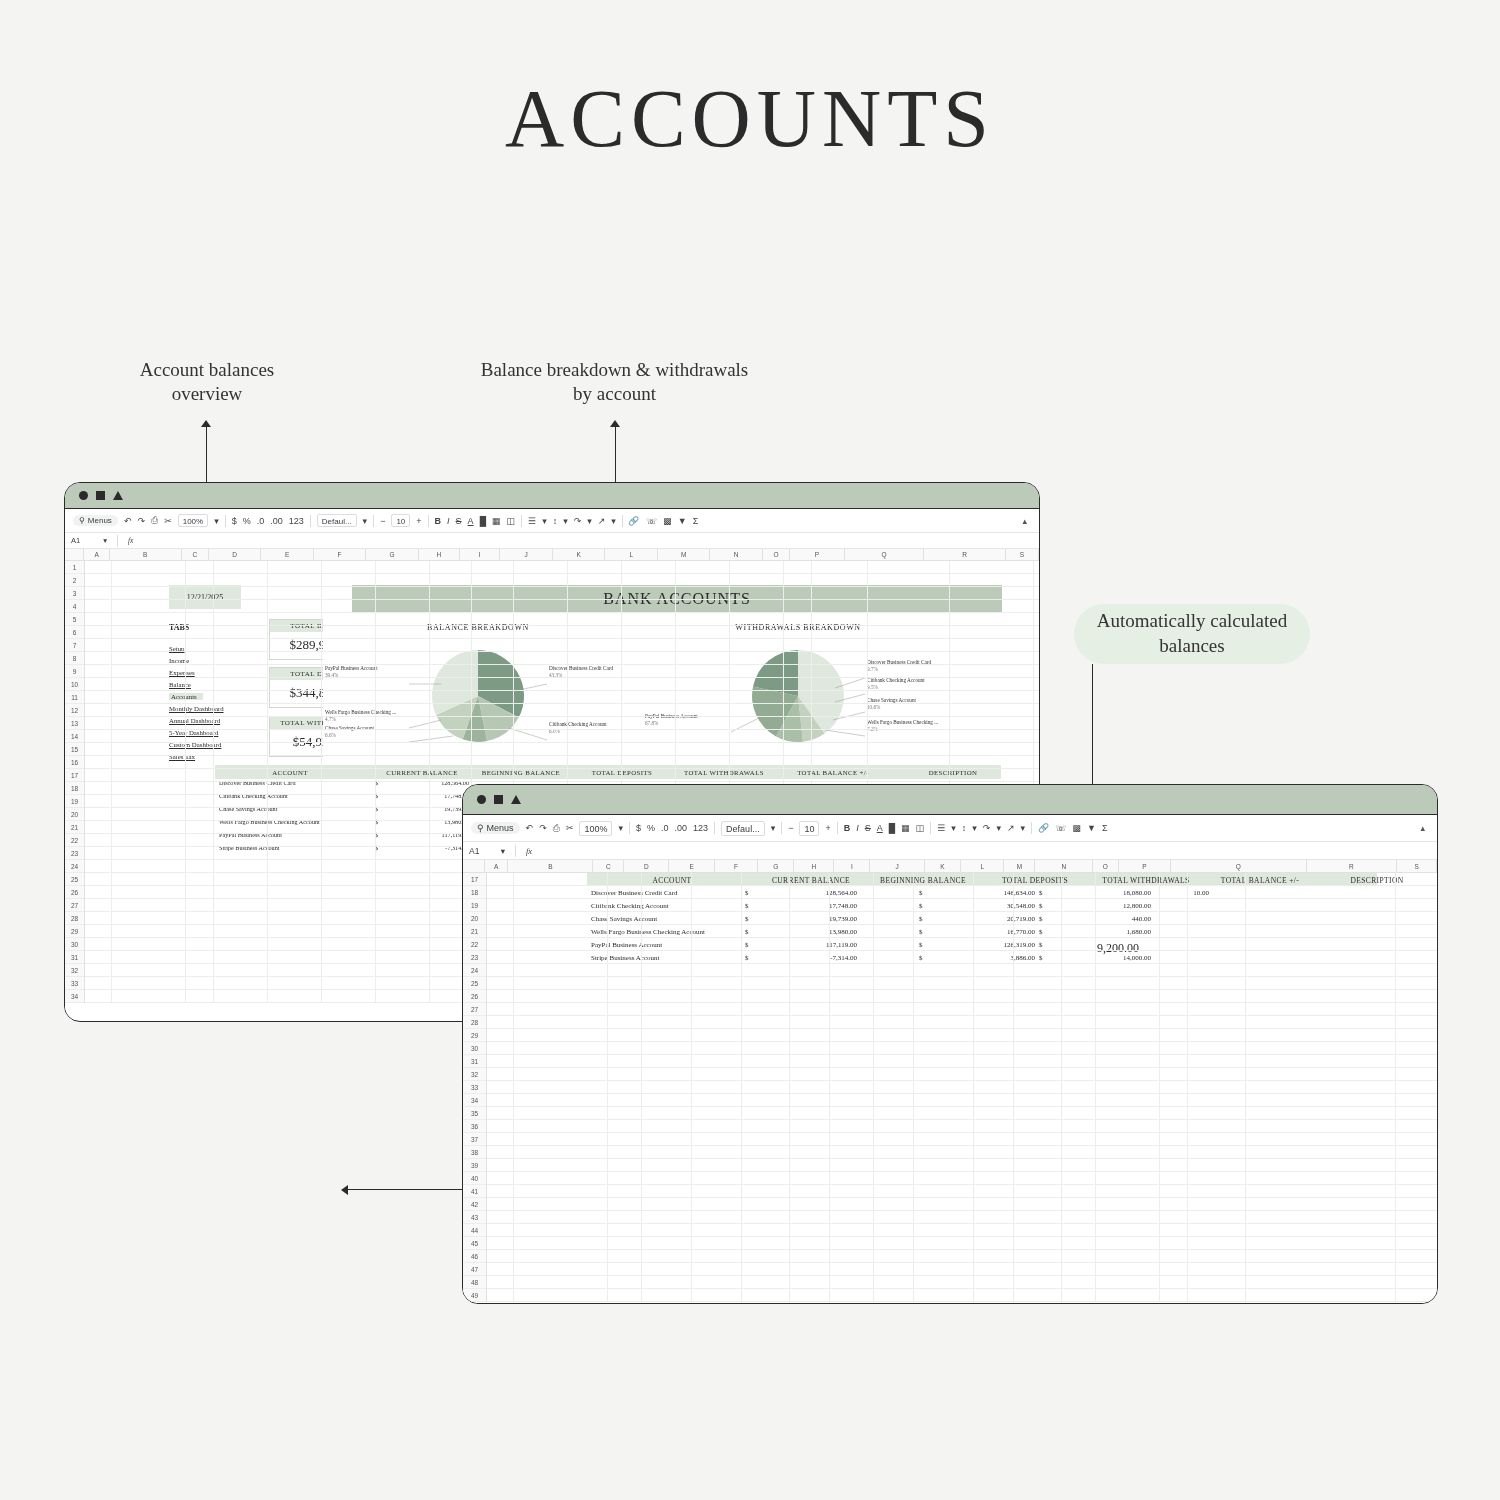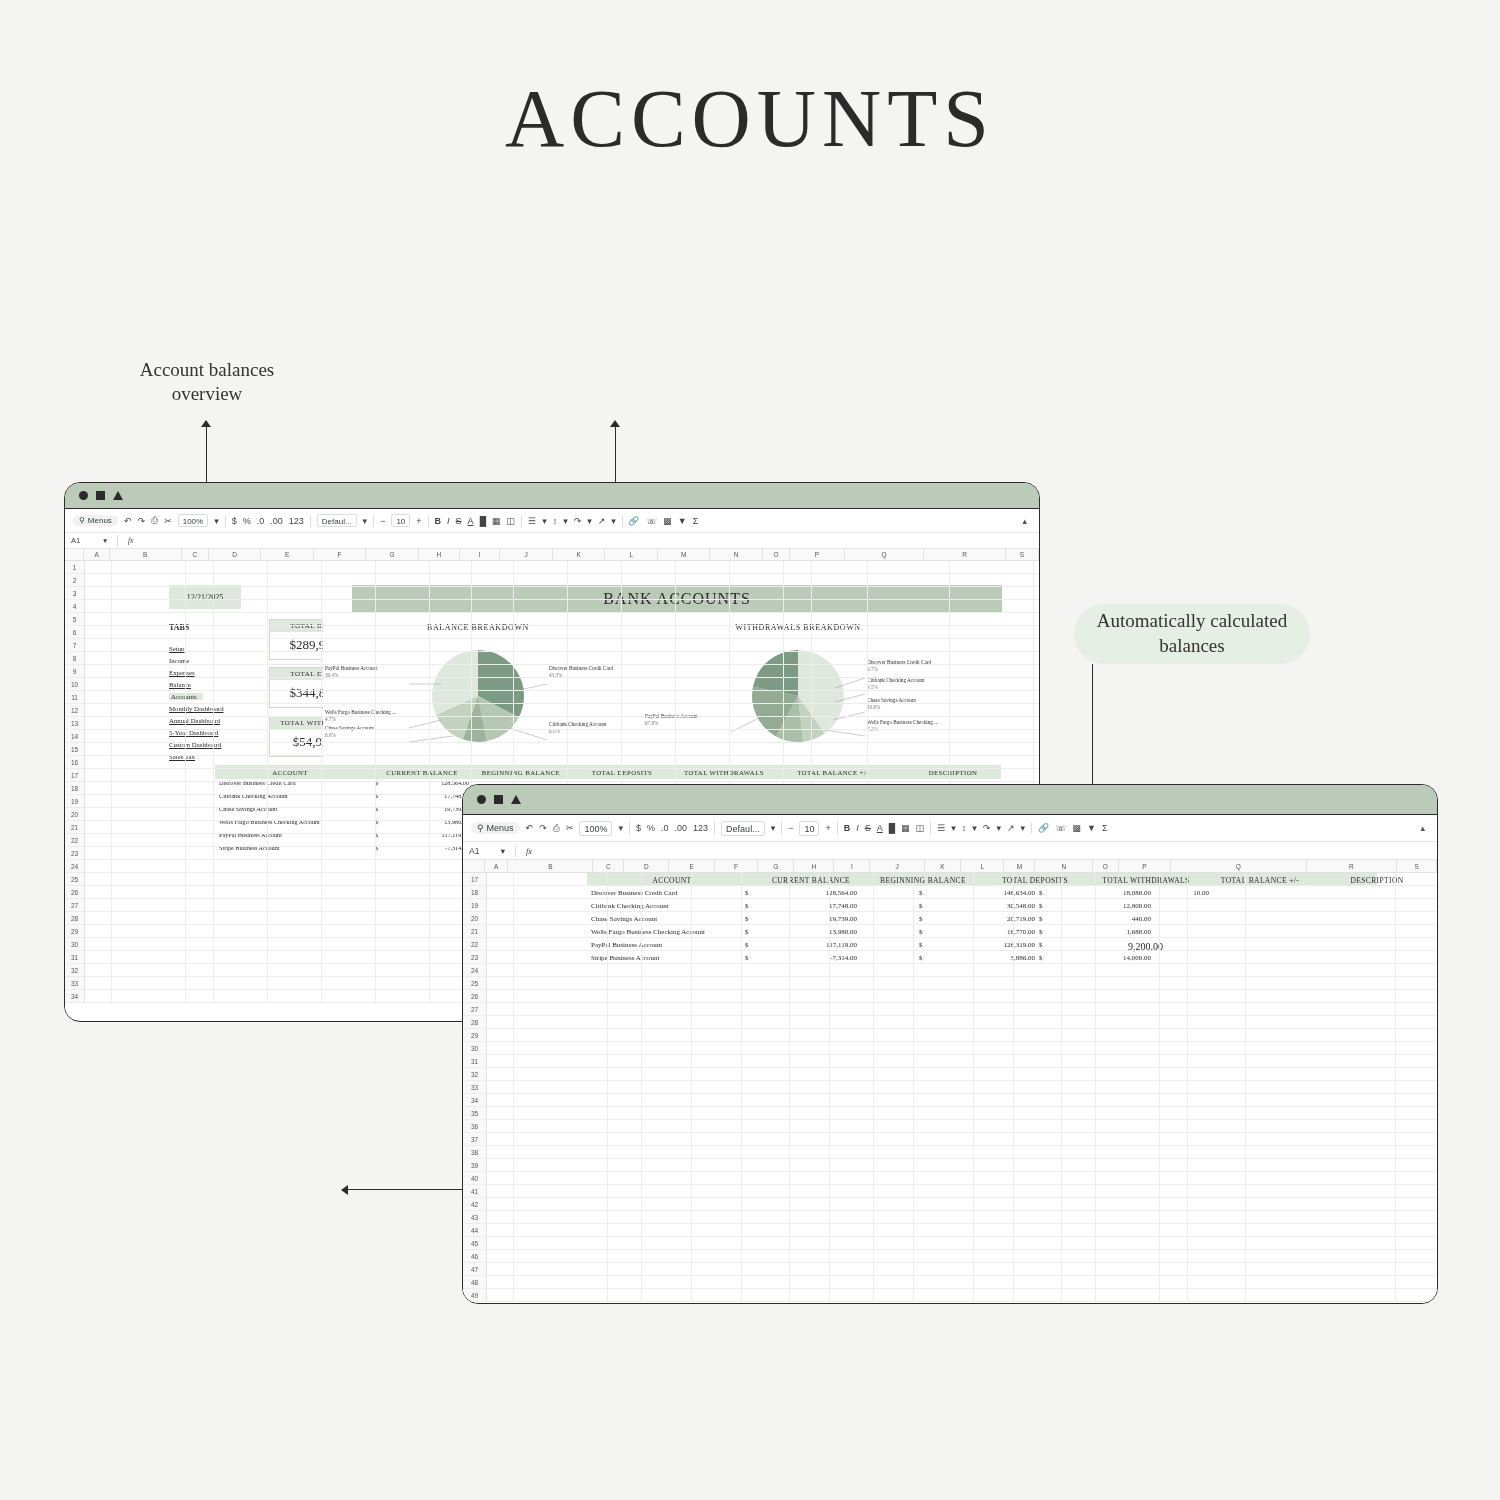--- a/index.html
+++ b/index.html
@@ -212,20 +212,24 @@
 
   <div class="hero-title">ACCOUNTS</div>
 
   <div class="callout" style="left:124px; top:358px; width:166px;">
     <span style="white-space:pre-line;">Account balances
 overview</span>
   </div>
   <div class="leader leader-v" style="left:206px; top:424px; height:78px;"></div>
   <div class="arrow-up" style="left:201px; top:420px;"></div>
 
+  <div class="callout" style="left:452px; top:358px; width:325px;">
+    <span style="white-space:pre-line;">Balance breakdown &amp; withdrawals
+by account</span>
+  </div>
   <div class="leader leader-v" style="left:615px; top:424px; height:222px;"></div>
   <div class="arrow-up" style="left:610px; top:420px;"></div>
 
   <div class="callout-pill" style="left:1074px; top:604px; width:236px; height:60px;">
     <span style="white-space:pre-line;">Automatically calculated
 balances</span>
   </div>
   <div class="leader leader-v" style="left:1092px; top:664px; height:266px;"></div>
   <div class="dot" style="left:1089px; top:926px;"></div>
 
@@ -731,21 +735,21 @@
           <div class="cell r" style="left:436px; top:55px; width:112px; font-size:7px;">16,770.00</div>
           <div class="cell" style="left:552px; top:55px; font-size:7px;">$</div>
           <div class="cell r" style="left:556px; top:55px; width:108px; font-size:7px;">1,680.00</div>
 
           <div class="cell" style="left:104px; top:68px; font-size:7px;">PayPal Business Account</div>
           <div class="cell" style="left:258px; top:68px; font-size:7px;">$</div>
           <div class="cell r" style="left:262px; top:68px; width:108px; font-size:7px;">117,119.00</div>
           <div class="cell" style="left:432px; top:68px; font-size:7px;">$</div>
           <div class="cell r" style="left:436px; top:68px; width:112px; font-size:7px;">126,319.00</div>
           <div class="cell" style="left:552px; top:68px; font-size:7px;">$</div>
-          <div class="cell r" style="left:568px; top:68px; width:108px; font-size:10px;">9,200.00</div>
+          <div class="cell r" style="left:544px; top:68px; width:108px; font-size:12px;">9,200.00</div>
 
           <div class="cell" style="left:104px; top:81px; font-size:7px;">Stripe Business Account</div>
           <div class="cell" style="left:258px; top:81px; font-size:7px;">$</div>
           <div class="cell r" style="left:262px; top:81px; width:108px; font-size:7px;">-7,314.00</div>
           <div class="cell" style="left:432px; top:81px; font-size:7px;">$</div>
           <div class="cell r" style="left:436px; top:81px; width:112px; font-size:7px;">3,886.00</div>
           <div class="cell" style="left:552px; top:81px; font-size:7px;">$</div>
           <div class="cell r" style="left:556px; top:81px; width:108px; font-size:7px;">14,000.00</div>
 
         <div class="rowline" style="top: 12px;"></div>

